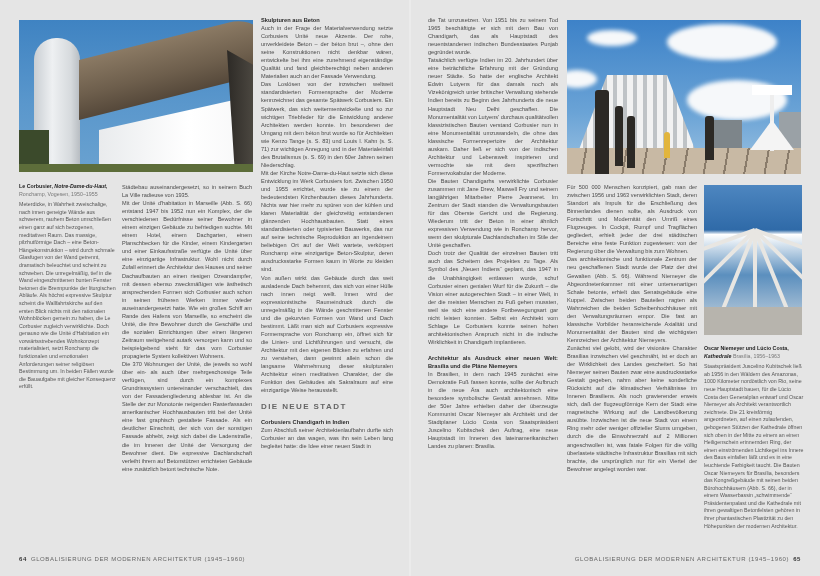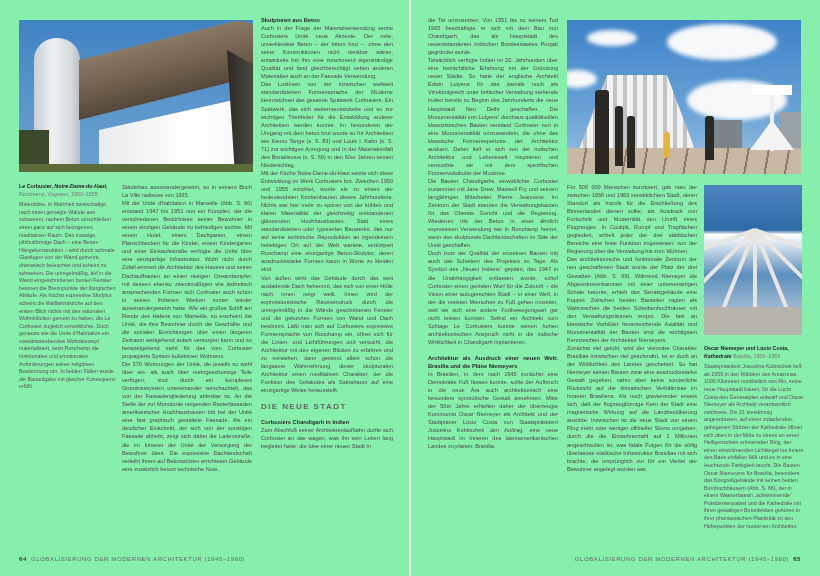--- a/index.html
+++ b/index.html
@@ -1,19 +1,19 @@
 <!DOCTYPE html>
 <html><head>
 <meta charset="utf-8">
 <style>
   * { box-sizing: border-box; margin: 0; padding: 0; }
   html, body { width: 820px; height: 576px; background: #ffffff; overflow: hidden; }
   body { position: relative; font-family: "Liberation Sans", sans-serif; color: #3a3a3a; }
 
-  .spread { position: absolute; left: 0; top: 0; width: 820px; height: 576px; background: #86efac; padding-left: 32px; }
+  .spread { position: absolute; left: 0; top: 0; width: 820px; height: 576px; background: #e5e5e5; padding-left: 32px; }
   .gutter { position: absolute; left: 409px; top: 0; width: 2px; height: 576px;
             background: linear-gradient(to right, #f0f0f0, #e6e6e6, #f0f0f0); }
 
   .photo { position: absolute; overflow: hidden; }
 
   
   .ronchamp { left: 19px; top: 20px; width: 234px; height: 152px;
     background: linear-gradient(180deg, #3f83c2 0%, #5a97cc 55%, #6aa2d0 100%); }
   .ronchamp .tower { position: absolute; left: 15px; top: 18px; width: 46px; height: 140px;
     background: linear-gradient(90deg, #c9ced3, #eef0f2 40%, #d6dadd 80%, #b8bdc2);

